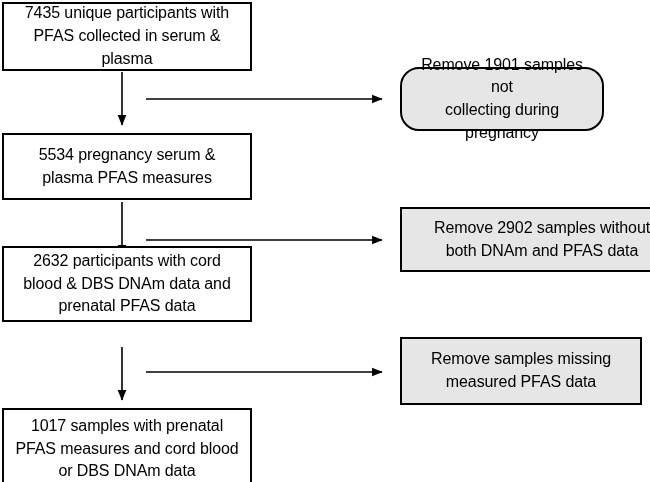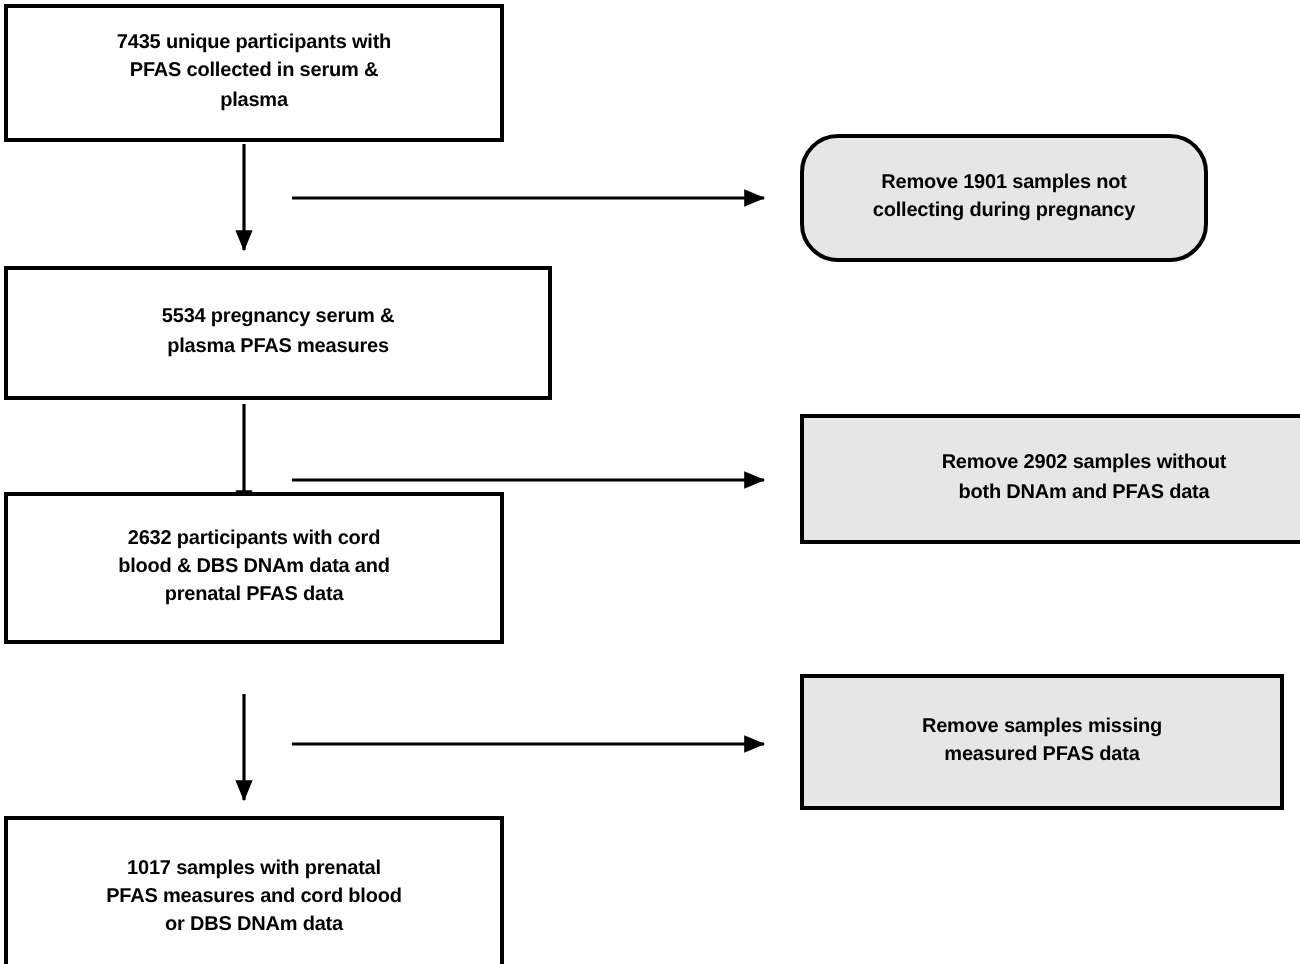--- a/index.html
+++ b/index.html
@@ -23,43 +23,42 @@
     height: 482px;
   }
   .node {
     position: absolute;
     box-sizing: border-box;
     display: flex;
     align-items: center;
     justify-content: flex-end;
     text-align: center;
     line-height: 1.42;
-    font-size: 10px;
+    font-size: 16px;
     letter-spacing: -0.1px;
-    font-weight: bold;
   }
   .node .node-text {
     display: block;
     width: 100%;
     padding: 0 8px;
     box-sizing: border-box;
     white-space: pre-line;
   }
   .node.primary {
     background: #ffffff;
     border: 2px solid #000000;
   }
   .node.exclusion {
     background: #e6e6e6;
     border: 2px solid #000000;
   }
 
   
   #node-cohort      { left: 2px;  top: 2px;   width: 250px; height: 69px; }
-  #node-pregnancy   { left: 2px;  top: 133px; width: 274px; height: 67px; }
+  #node-pregnancy   { left: 2px;  top: 133px; width: 250px; height: 67px; }
   #node-dnam        { left: 2px;  top: 246px; width: 250px; height: 76px; }
   #node-final       { left: 2px;  top: 408px; width: 250px; height: 82px; }
 
   
   #node-excl-1 { left: 400px; top: 67px;  width: 204px; height: 64px; border-radius: 19px; }
   #node-excl-2 { left: 400px; top: 207px; width: 284px; height: 65px; }
   #node-excl-3 { left: 400px; top: 337px; width: 242px; height: 68px; }
 
   
   .connectors {

